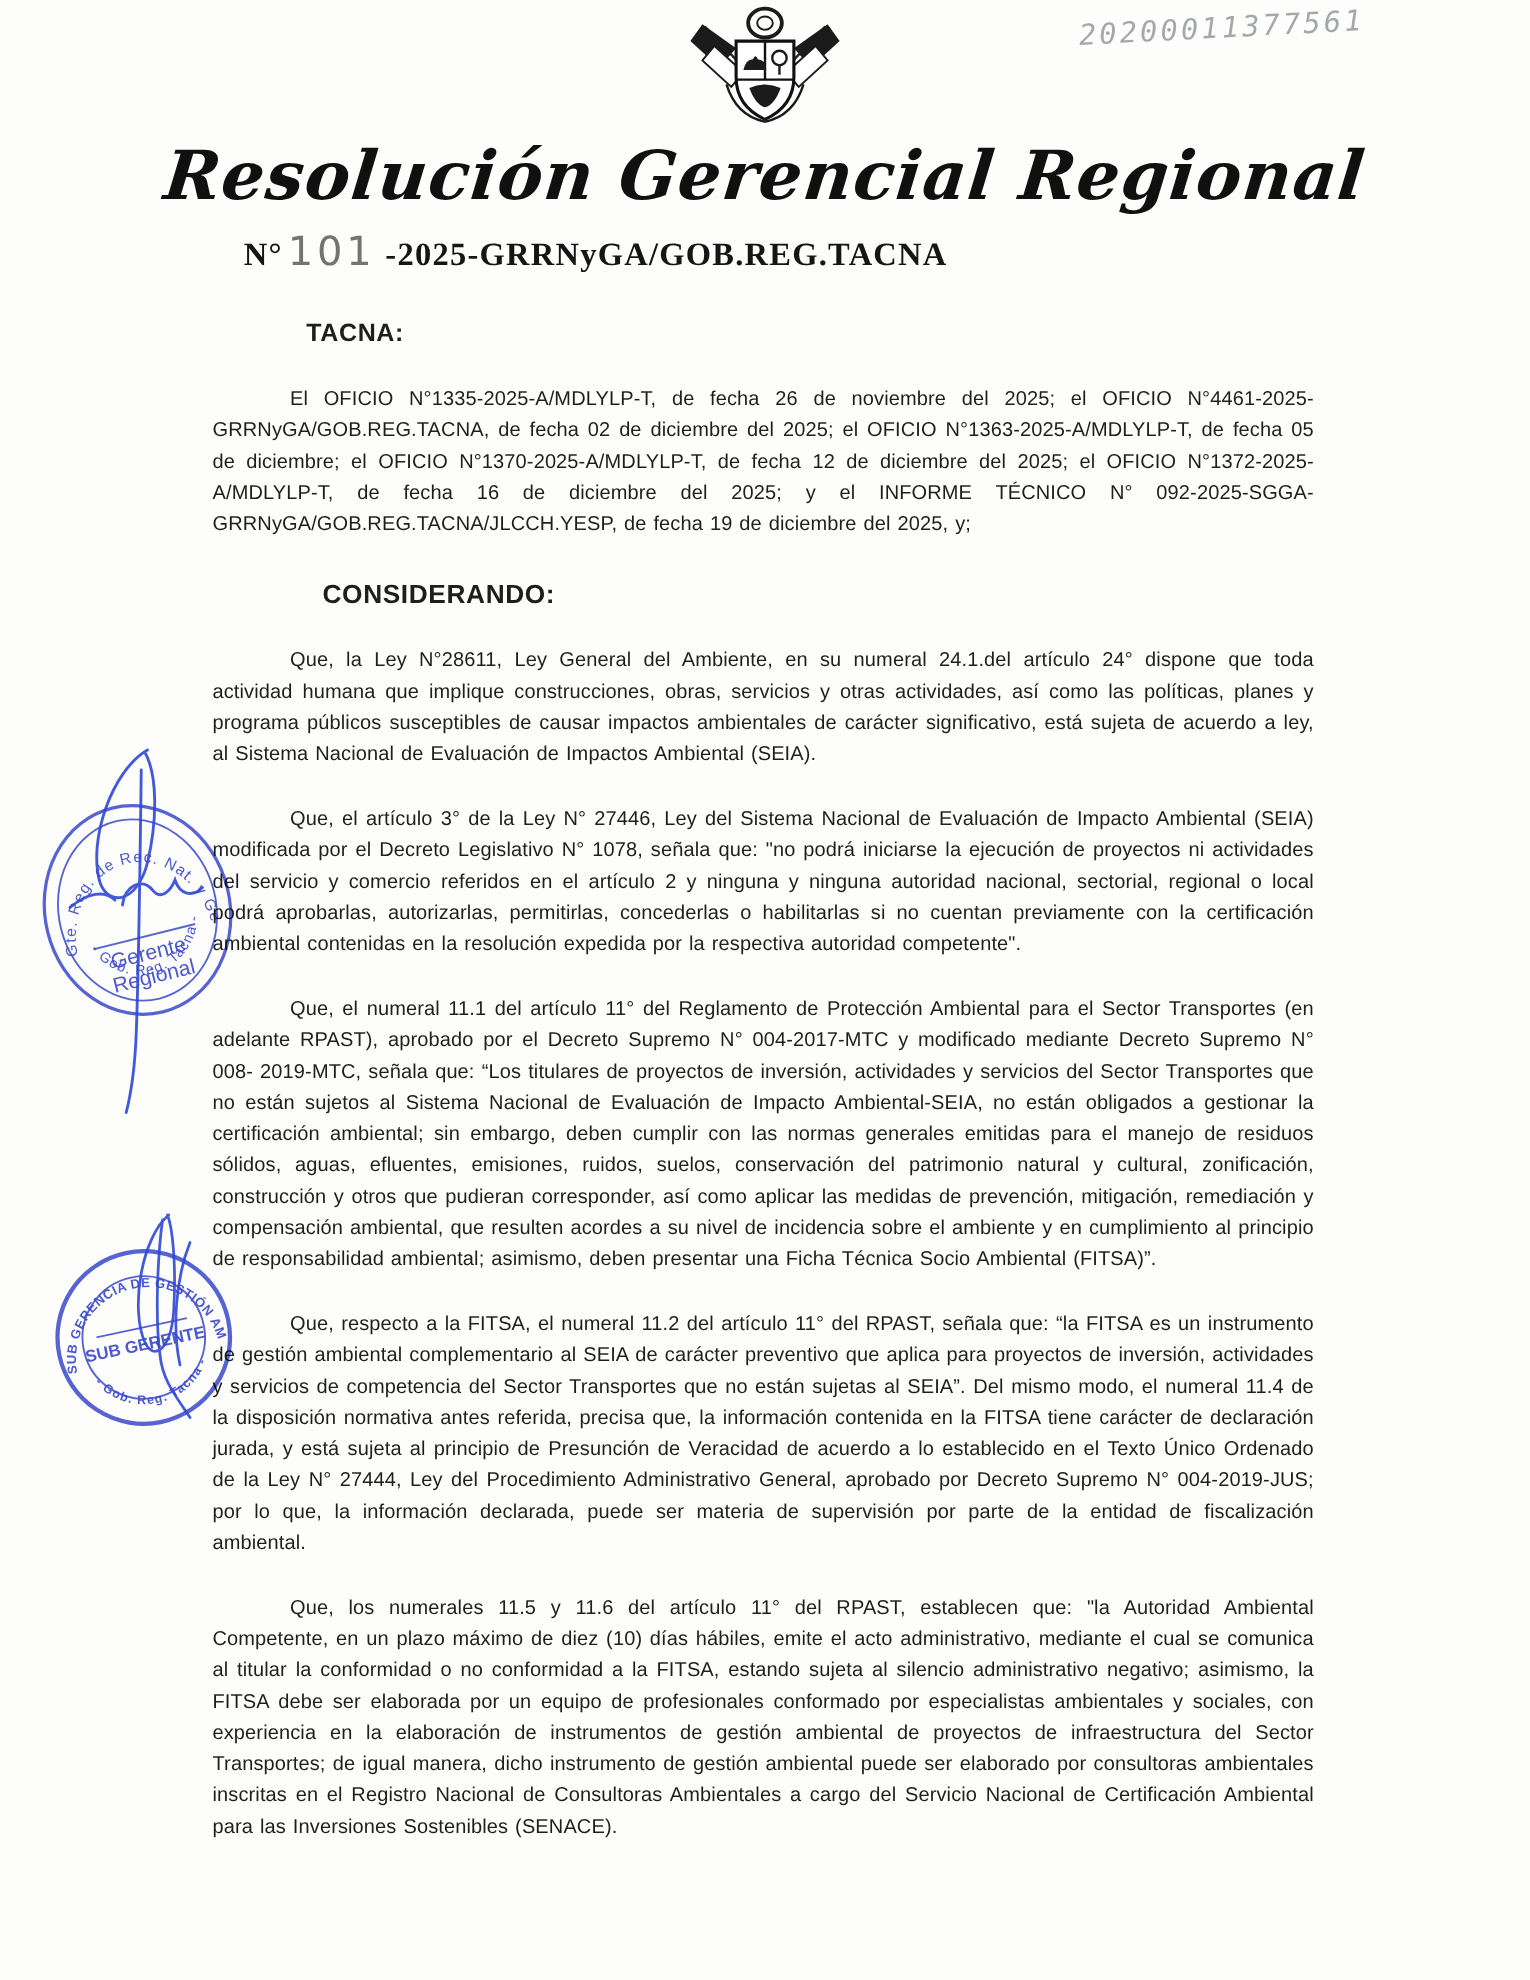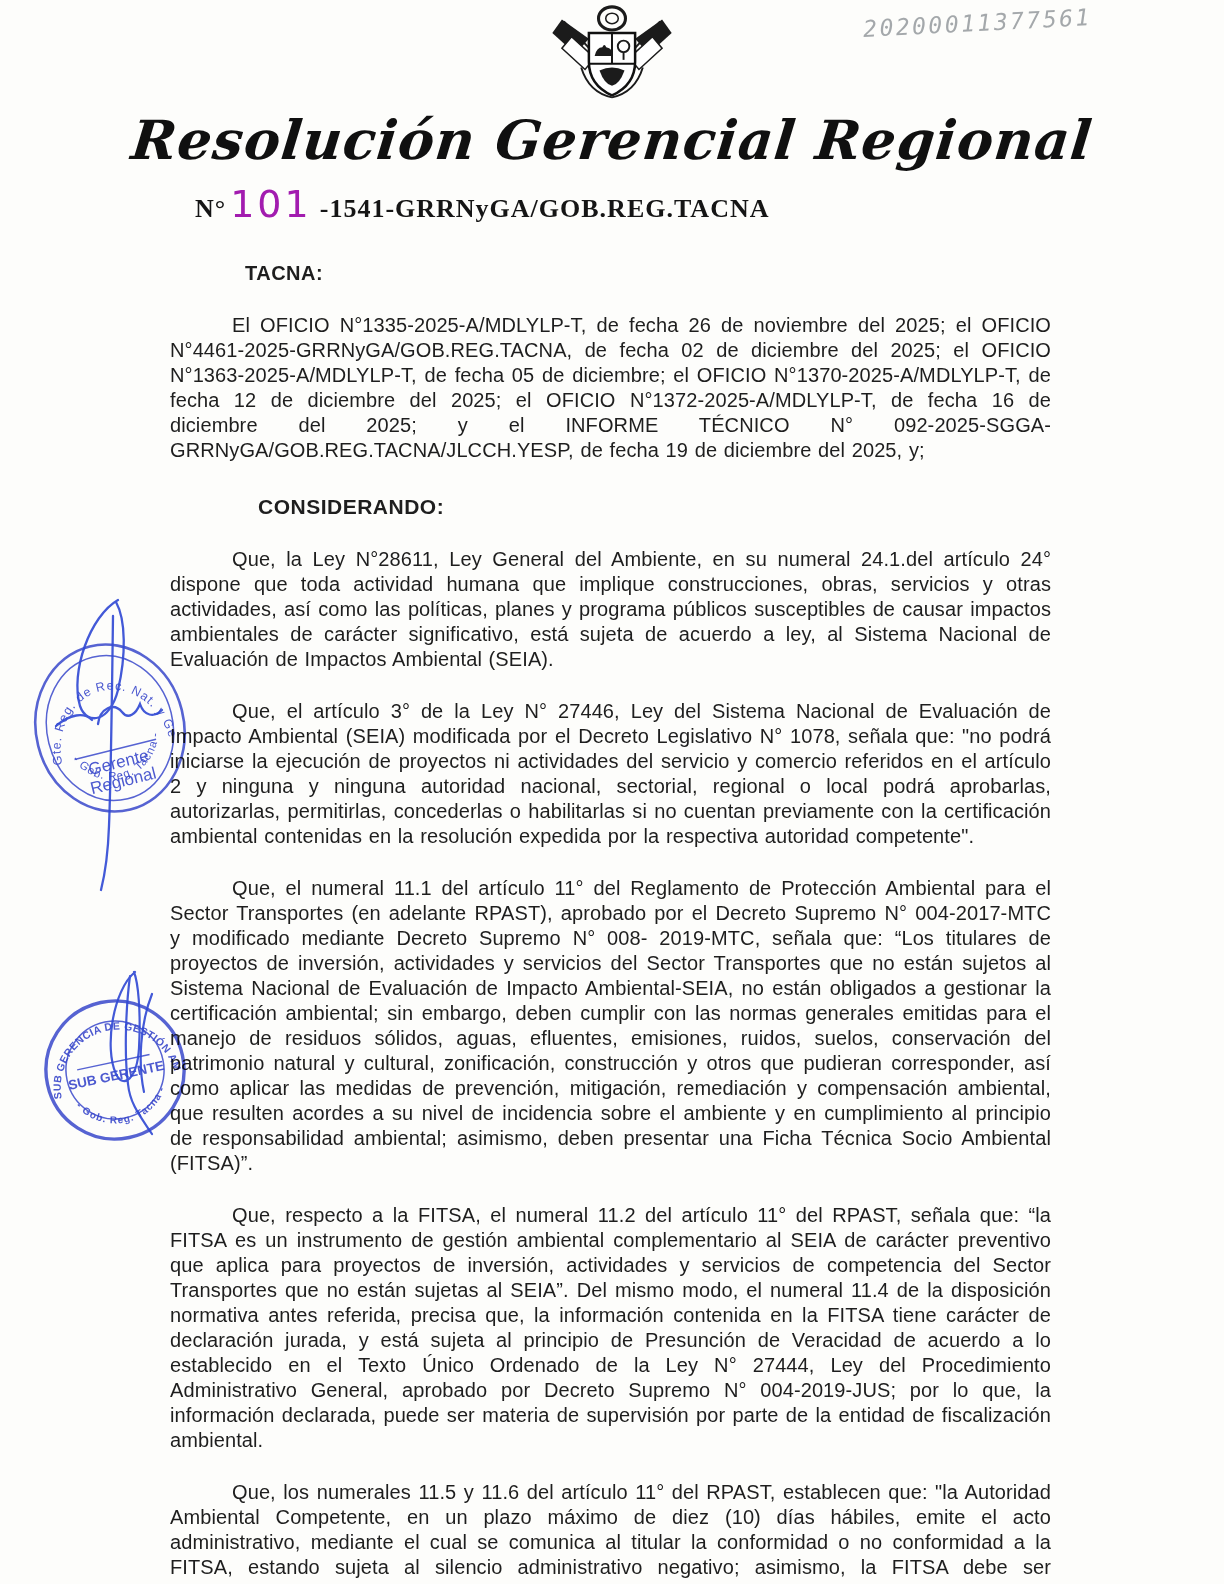--- a/index.html
+++ b/index.html
@@ -31,23 +31,23 @@
     transform:skewX(-6deg);
     margin-top:0px;
   }
   .numline{
     margin:10px 0 0 195px;
     font-family:"Liberation Serif",serif;
     font-weight:bold;font-size:26px;letter-spacing:1px;color:#151515;
     white-space:nowrap;
   }
   .num-handwritten{
-    color:#a21caf;
+    color:#737373;
     font-family:"DejaVu Sans",sans-serif;
-    font-weight:normal;font-size:38px;letter-spacing:3px;
+    font-weight:normal;font-size:32px;letter-spacing:3px;
     padding:0 8px 0 4px;
   }
   .fechaline{
     margin:2px 0 0 165px;
     font-family:"Liberation Serif",serif;
     font-weight:bold;font-size:24px;letter-spacing:1px;color:#151515;
     white-space:nowrap;
   }
   .date-stamp{
     font-family:"DejaVu Sans",sans-serif;
@@ -62,21 +62,21 @@
   }
   .h-visto{
     font-weight:bold;font-size:20px;letter-spacing:.5px;
     margin:36px 0 28px 75px;
   }
   .h-consid{
     font-weight:bold;font-size:21px;letter-spacing:.5px;
     margin:32px 0 28px 88px;
   }
   .para{
-    font-size:20px;line-height:25px;
+    font-size:16px;line-height:25px;
     text-align:justify;text-indent:62px;
     letter-spacing:.1px;word-spacing:1px;
     margin:0 5px 27px 0;
   }
   
   .stamp{position:absolute;mix-blend-mode:multiply;pointer-events:none;}
   .stamp text{fill:#3a49cf;stroke:none;font-family:"Liberation Sans",sans-serif;}
 </style>
 </head>
 <body>
@@ -99,21 +99,21 @@
     <path d="M46,62 H94" stroke="#111" stroke-width="2"></path>
     <path d="M52,54 q2,-9 8,-9 q2,-5 4,0 q7,1 7,9 z" fill="#1b1b1b"></path>
     <circle cx="82" cy="44" r="6" fill="none" stroke="#1b1b1b" stroke-width="2"></circle>
     <line x1="82" y1="50" x2="82" y2="58" stroke="#1b1b1b" stroke-width="2"></line>
     <path d="M57,69 q13,-6 26,0 q-5,14 -13,16 q-8,-2 -13,-16 z" fill="#1b1b1b"></path>
     <path d="M38,66 q8,26 32,31 M102,66 q-8,26 -32,31" fill="none" stroke="#1b1b1b" stroke-width="2"></path>
   </svg>
 
   <div class="doc-title">Resolución Gerencial Regional</div>
 
-  <div class="numline"><span>N°</span><span class="num-handwritten">101</span><span>-1541-GRRNyGA/GOB.REG.TACNA</span></div>
+  <div class="numline"><span>N°</span><span class="num-handwritten">101</span><span>-2025-GRRNyGA/GOB.REG.TACNA</span></div>
 
 
   <div class="content">
     <div class="h-visto">TACNA:</div>
     <p class="para">El OFICIO N°1335-2025-A/MDLYLP-T, de fecha 26 de noviembre del 2025; el OFICIO N°4461-2025-GRRNyGA/GOB.REG.TACNA, de fecha 02 de diciembre del 2025; el OFICIO N°1363-2025-A/MDLYLP-T, de fecha 05 de diciembre; el OFICIO N°1370-2025-A/MDLYLP-T, de fecha 12 de diciembre del 2025; el OFICIO N°1372-2025-A/MDLYLP-T, de fecha 16 de diciembre del 2025; y el INFORME TÉCNICO N° 092-2025-SGGA-GRRNyGA/GOB.REG.TACNA/JLCCH.YESP, de fecha 19 de diciembre del 2025, y;</p>
 
     <div class="h-consid">CONSIDERANDO:</div>
     <p class="para">Que, la Ley N°28611, Ley General del Ambiente, en su numeral 24.1.del artículo 24° dispone que toda actividad humana que implique construcciones, obras, servicios y otras actividades, así como las políticas, planes y programa públicos susceptibles de causar impactos ambientales de carácter significativo, está sujeta de acuerdo a ley, al Sistema Nacional de Evaluación de Impactos Ambiental (SEIA).</p>
     <p class="para">Que, el artículo 3° de la Ley N° 27446, Ley del Sistema Nacional de Evaluación de Impacto Ambiental (SEIA) modificada por el Decreto Legislativo N° 1078, señala que: "no podrá iniciarse la ejecución de proyectos ni actividades del servicio y comercio referidos en el artículo 2 y ninguna y ninguna autoridad nacional, sectorial, regional o local podrá aprobarlas, autorizarlas, permitirlas, concederlas  o habilitarlas si no cuentan previamente con la certificación ambiental contenidas en la resolución expedida por la respectiva autoridad competente".</p>
     <p class="para">Que, el numeral 11.1 del artículo 11° del Reglamento de Protección Ambiental para el Sector Transportes (en adelante RPAST), aprobado por el Decreto Supremo N° 004-2017-MTC y modificado mediante Decreto Supremo N° 008- 2019-MTC, señala que: “Los titulares de proyectos de inversión, actividades y servicios del Sector Transportes que no están sujetos al Sistema Nacional de Evaluación de Impacto Ambiental-SEIA, no están obligados a gestionar la certificación ambiental; sin embargo, deben cumplir con las normas generales emitidas para el manejo de residuos sólidos, aguas, efluentes, emisiones, ruidos, suelos, conservación del patrimonio natural y cultural, zonificación, construcción y otros que pudieran corresponder, así como aplicar las medidas de prevención, mitigación, remediación y compensación ambiental, que resulten acordes a su nivel de incidencia sobre el ambiente y en cumplimiento al principio de responsabilidad ambiental; asimismo, deben presentar una Ficha Técnica Socio Ambiental (FITSA)”.</p>

